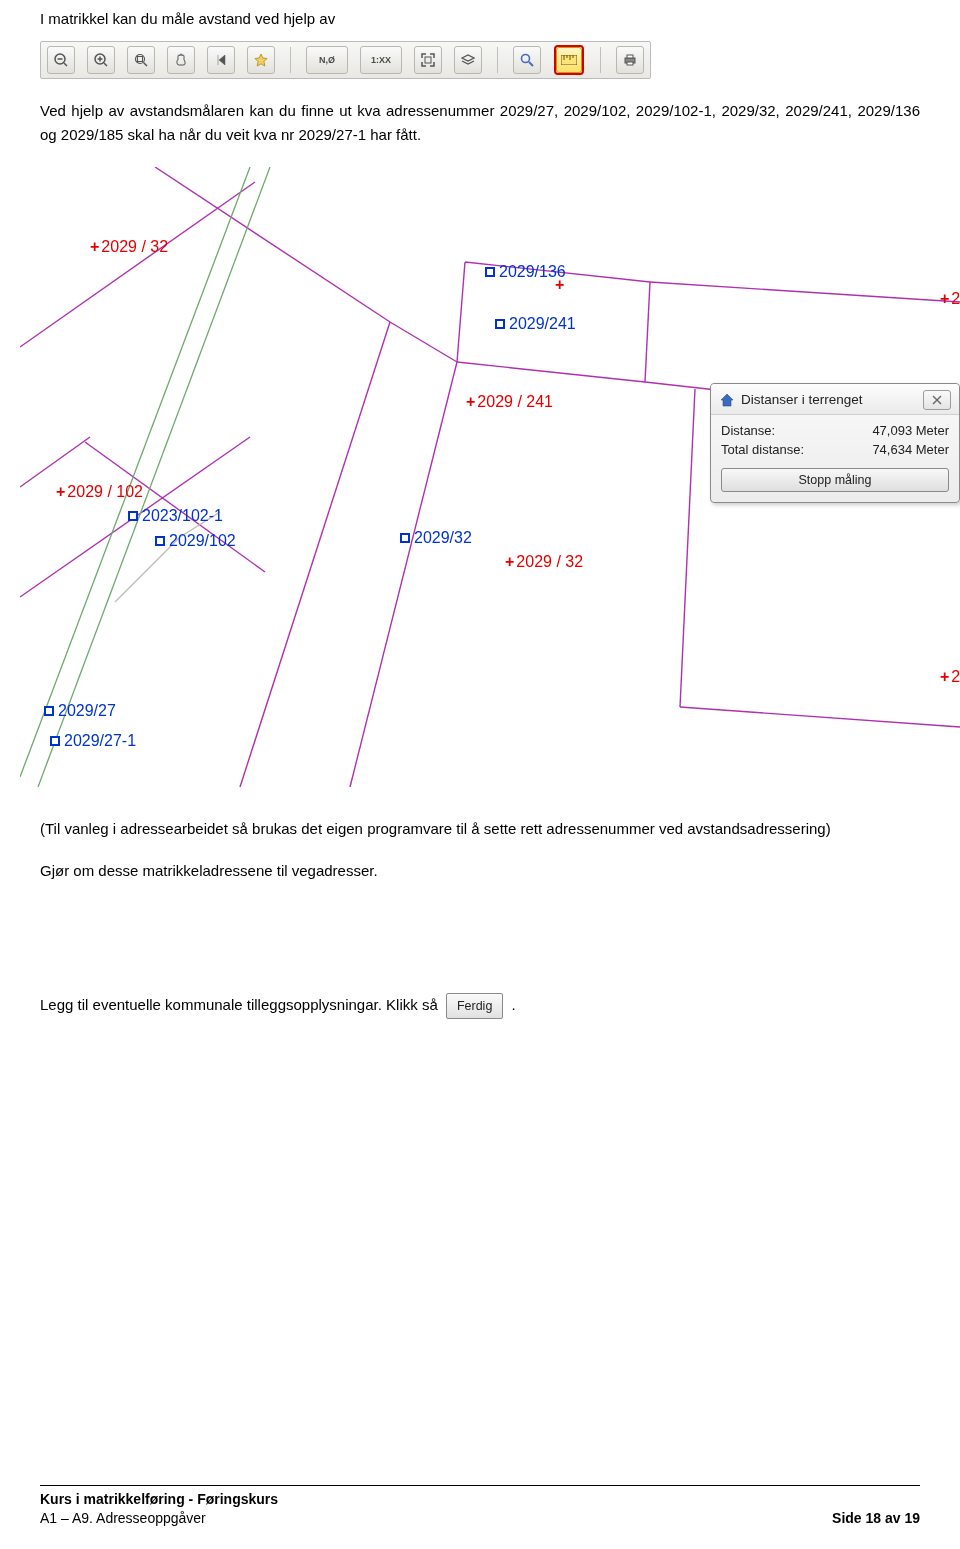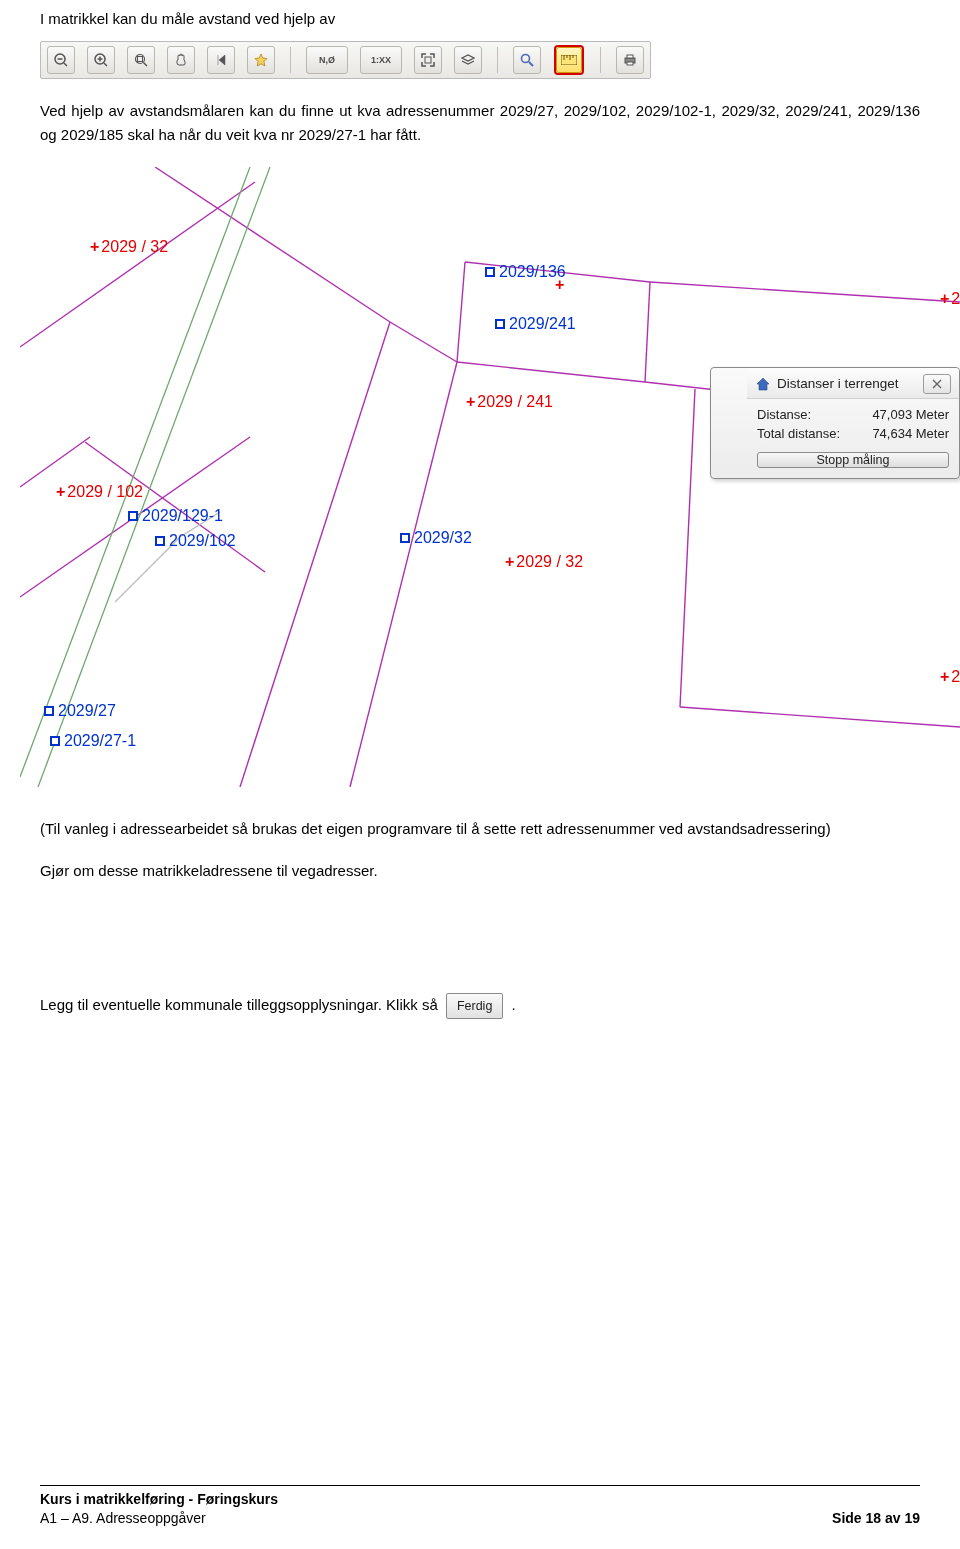--- a/index.html
+++ b/index.html
@@ -94,29 +94,28 @@
   .bsq {
     display: inline-block;
     width: 10px; height: 10px;
     border: 2px solid #0033cc;
     background: #fff;
     margin-right: 4px;
     vertical-align: middle;
   }
   .dist-box {
     position: absolute;
-    top: 200px;
+    top: 216px;
     right: 0;
     width: 250px;
     background: linear-gradient(#fafafa, #ececec);
     border: 1px solid #8a8a8a;
     border-radius: 4px;
     box-shadow: 2px 2px 4px rgba(0,0,0,0.2);
     font-size: 13px;
-    padding-left: 36px;
   }
   .dist-head {
     display: flex;
     align-items: center;
     justify-content: space-between;
     padding: 6px 8px 4px 8px;
     background: linear-gradient(#fdfdfd, #eaeaea);
     border-bottom: 1px solid #cfcfcf;
     border-radius: 4px 4px 0 0;
   }
@@ -149,21 +148,21 @@
   .dist-row {
     display: flex;
     justify-content: space-between;
     font-size: 13px;
     color: #222;
     line-height: 1.5;
   }
   .stop-btn {
     margin-top: 8px;
     width: 100%;
-    height: 16px;
+    height: 24px;
     border: 1px solid #8a8a8a;
     background: linear-gradient(#f8f8f8, #dedede);
     border-radius: 3px;
     font-size: 12.5px;
     color: #222;
     cursor: pointer;
   }
   .para3 {
     font-size: 15px;
     line-height: 1.6;
@@ -331,21 +330,21 @@
     <div class="map-label red" style="top:50px;left:70px"><span class="plus">+</span><span>2029 / 32</span></div>
     <div class="map-label red" style="top:205px;left:446px"><span class="plus">+</span><span>2029 / 241</span></div>
     <div class="map-label red" style="top:295px;left:36px"><span class="plus">+</span><span>2029 / 102</span></div>
     <div class="map-label red" style="top:365px;left:485px"><span class="plus">+</span><span>2029 / 32</span></div>
     <div class="map-label red" style="top:102px;left:920px"><span class="plus">+</span><span>20</span></div>
     <div class="map-label red" style="top:480px;left:920px"><span class="plus">+</span><span>20</span></div>
     <div class="map-label red" style="top:88px;left:535px"><span class="plus">+</span></div>
 
     <div class="map-label blue" style="top:96px;left:465px"><span class="bsq"></span><span>2029/136</span></div>
     <div class="map-label blue" style="top:148px;left:475px"><span class="bsq"></span><span>2029/241</span></div>
-    <div class="map-label blue" style="top:340px;left:108px"><span class="bsq"></span><span>2029/129-1</span></div>
+    <div class="map-label blue" style="top:340px;left:108px"><span class="bsq"></span><span>2023/102-1</span></div>
     <div class="map-label blue" style="top:365px;left:135px"><span class="bsq"></span><span>2029/102</span></div>
     <div class="map-label blue" style="top:362px;left:380px"><span class="bsq"></span><span>2029/32</span></div>
     <div class="map-label blue" style="top:535px;left:24px"><span class="bsq"></span><span>2029/27</span></div>
     <div class="map-label blue" style="top:565px;left:30px"><span class="bsq"></span><span>2029/27-1</span></div>
 
     <div class="dist-box">
       <div class="dist-head">
         <div class="title">
           <svg class="house-icon" width="16" height="16" viewBox="0 0 16 16">
               <path d="M2 8 L8 2 L14 8 L12 8 L12 14 L4 14 L4 8 Z" fill="#3a6bbf" stroke="#2a4a8a" stroke-width="0.6"></path>

